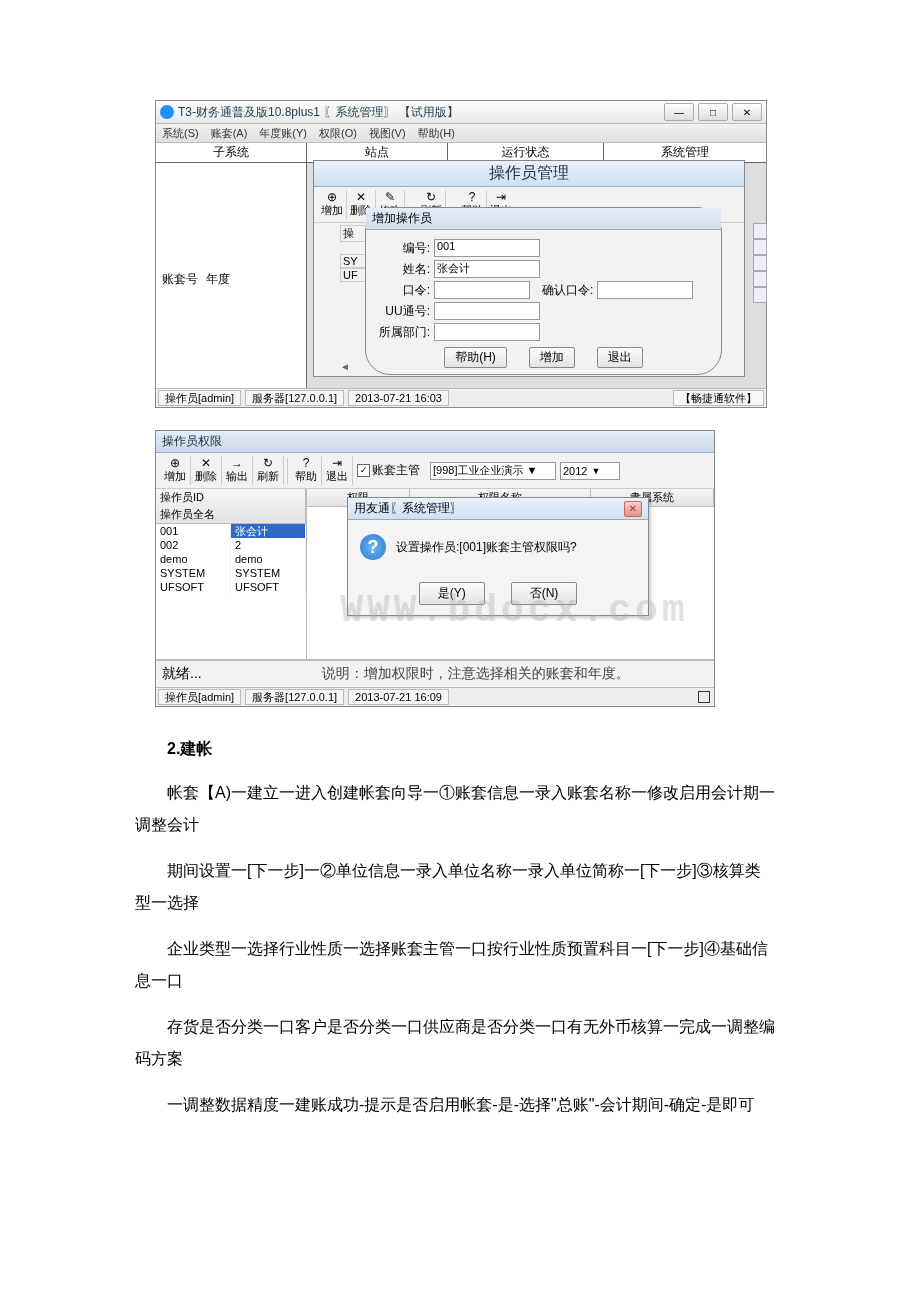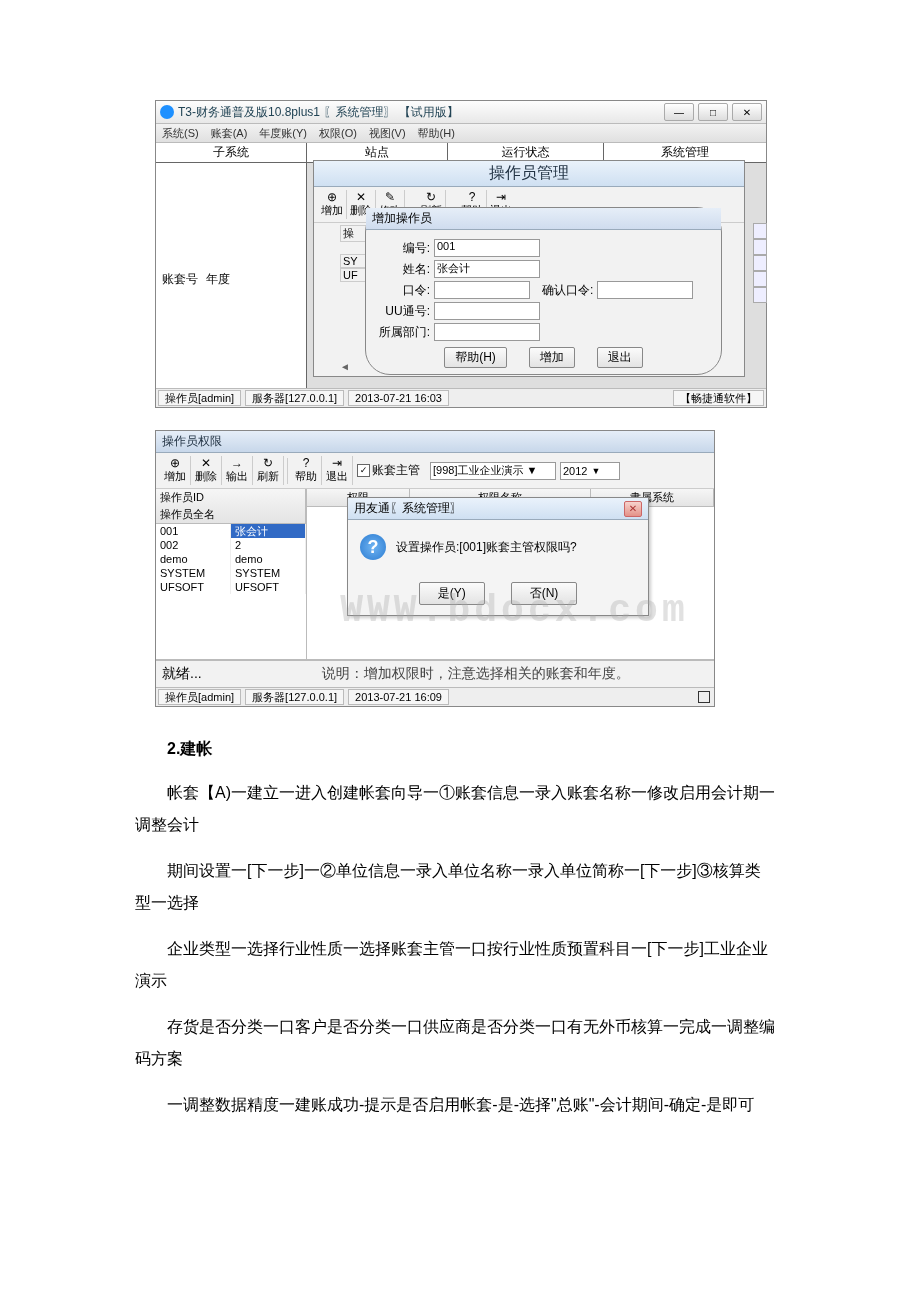--- a/index.html
+++ b/index.html
@@ -599,18 +599,18 @@
       <div class="scell">2013-07-21 16:09</div>
       <div style="flex:1"></div>
       <div style="width:10px;height:10px;border:1px solid #333;margin-right:4px;"></div>
     </div>
   </div>
 
   <div class="doc">
     <h3>2.建帐</h3>
     <p>帐套【A)一建立一进入创建帐套向导一①账套信息一录入账套名称一修改启用会计期一调整会计</p>
     <p>期间设置一[下一步]一②单位信息一录入单位名称一录入单位简称一[下一步]③核算类型一选择</p>
-    <p>企业类型一选择行业性质一选择账套主管一口按行业性质预置科目一[下一步]工业企业演示</p>
+    <p>企业类型一选择行业性质一选择账套主管一口按行业性质预置科目一[下一步]④基础信息一口</p>
     <p>存货是否分类一口客户是否分类一口供应商是否分类一口有无外币核算一完成一调整编码方案</p>
     <p>一调整数据精度一建账成功-提示是否启用帐套-是-选择"总账"-会计期间-确定-是即可</p>
   </div>
 
 </div>
 
 </body></html>

